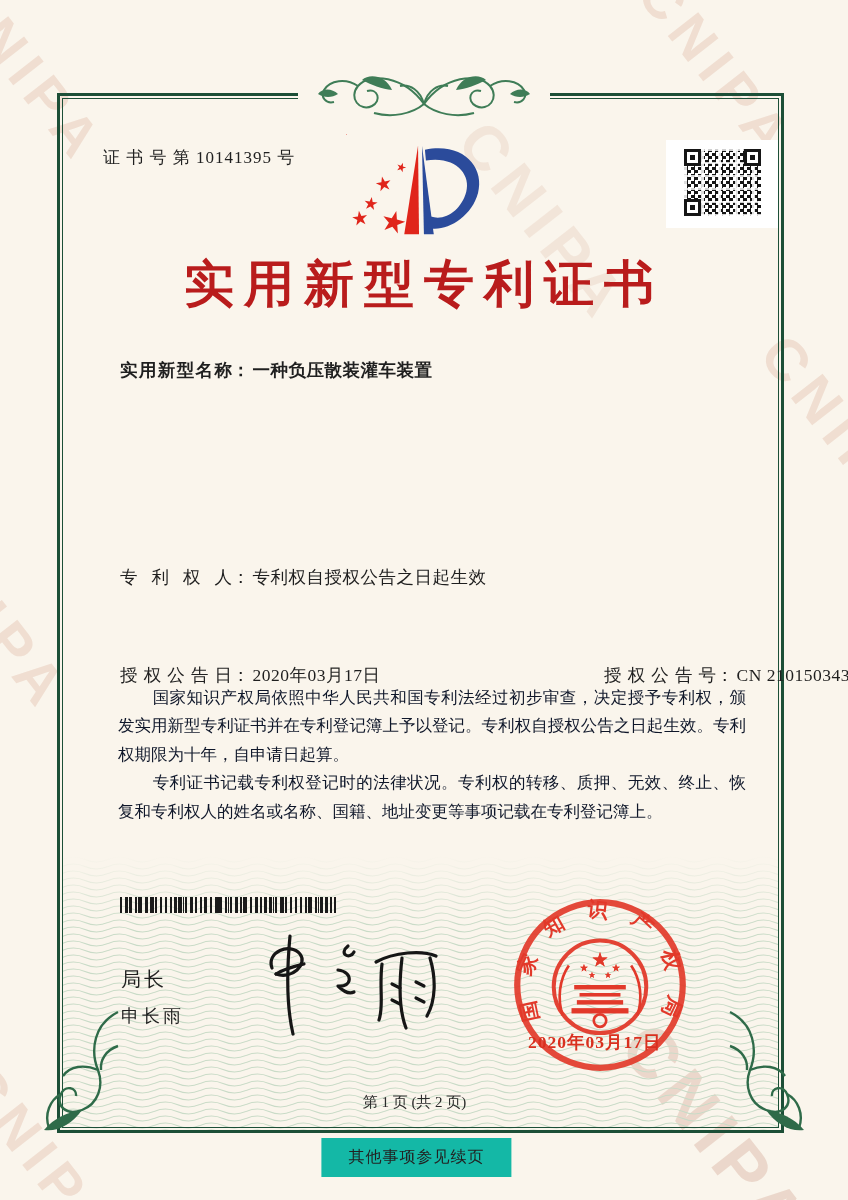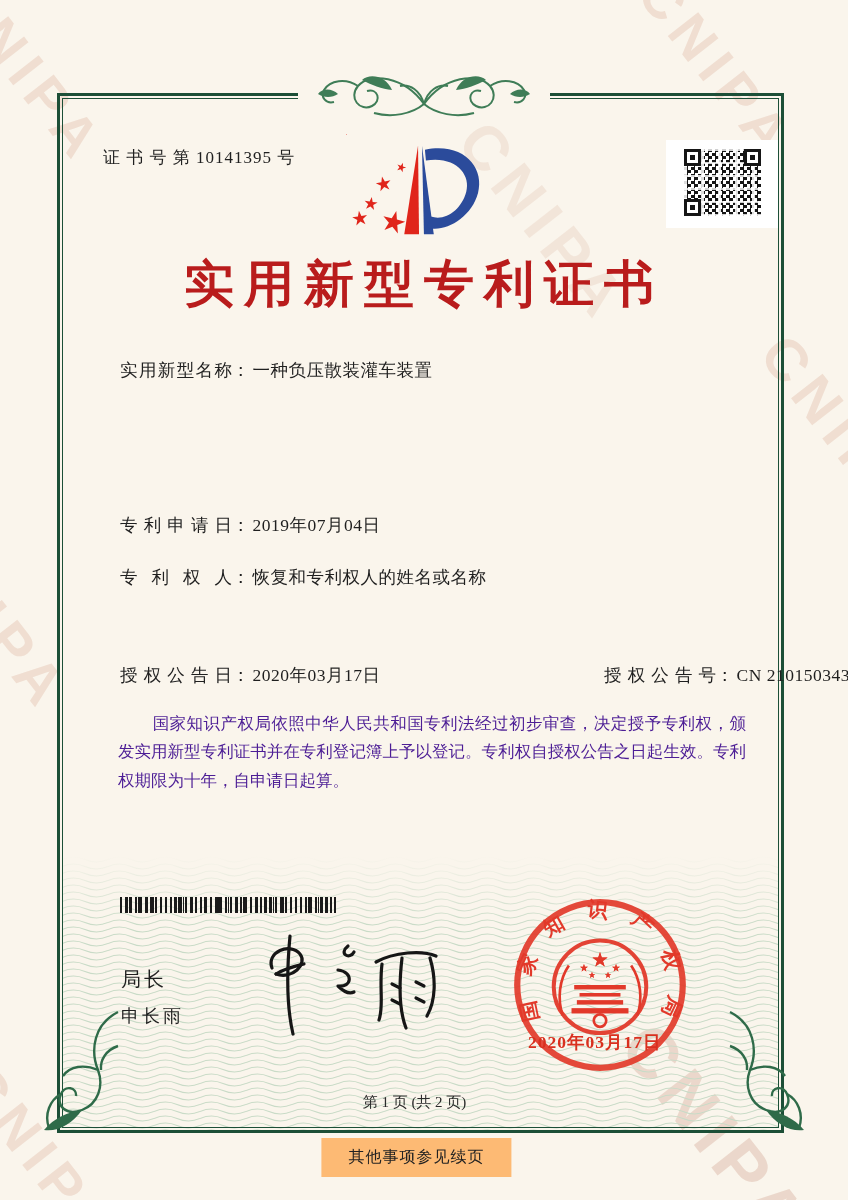--- a/index.html
+++ b/index.html
@@ -53,44 +53,44 @@
   .finder{position:absolute; width:17px; height:17px; border:3px solid #161616; background:#fff; box-sizing:border-box;}
   .finder::after{content:""; position:absolute; left:3px; top:3px; width:5px; height:5px; background:#161616;}
   .f-tl{left:0;top:0;} .f-tr{right:0;top:0;} .f-bl{left:0;bottom:0;}
   
   .title{position:absolute; left:0; right:0; top:251px; z-index:3; text-align:center;
     font-size:50px; font-weight:bold; letter-spacing:10px; color:#b91c1c;}
   
   .row{position:absolute; left:120px; z-index:3; font-size:17.5px; white-space:nowrap;}
   .flabel{display:inline-block; width:112px; text-align:justify; text-align-last:justify; vertical-align:top;}
   .fvalue{margin-left:3px; letter-spacing:.5px;}
-  .r1{top:358px;} .r2{top:410px;} .r3{top:462px;} .r4{top:513px;} .r5{top:565px;} .r6{top:617px;} .r7{top:663px;}
+  .r1{top:358px;font-weight:bold;} .r2{top:410px;} .r3{top:462px;} .r4{top:513px;} .r5{top:565px;} .r6{top:617px;} .r7{top:663px;}
   .grant2{position:absolute; left:455px; top:0; white-space:nowrap;margin-left:29px;}
   
-  .paras{position:absolute; left:118px; top:710px; width:628px; z-index:3;
-    font-size:16.5px; line-height:1.72; color:#4c1d95; text-align:justify;}
+  .paras{position:absolute; left:118px; top:684px; width:628px; z-index:3;
+    font-size:16.5px; line-height:1.72; color:#0f172a; text-align:justify;}
   .paras p{margin:0; text-indent:2.1em;}
   
   .barcode{position:absolute; left:120px; top:897px; width:216px; height:16px; z-index:3;
     background:
       repeating-linear-gradient(90deg,#1a1a1a 0 2px,transparent 2px 5px),
       repeating-linear-gradient(90deg,#1a1a1a 0 1px,transparent 1px 9px),
       repeating-linear-gradient(90deg,transparent 0 6px,#1a1a1a 6px 8px,transparent 8px 13px);}
   
   .signer-title{position:absolute; left:121px; top:966px; z-index:3; font-size:20px; letter-spacing:3px;}
   .signer-name{position:absolute; left:121px; top:1004px; z-index:3; font-size:18px; letter-spacing:3px;}
   .signature{position:absolute; left:238px; top:928px; width:220px; height:124px; z-index:4;}
   
   .seal{position:absolute; left:511px; top:896px; width:178px; height:178px; z-index:5;}
   .seal-date{position:absolute; left:528px; top:1030px; z-index:6; font-size:17.5px;
     color:#d9301f; letter-spacing:1px; font-weight:bold; white-space:nowrap;}
   
   .pageinfo{position:absolute; left:0; right:34px; top:1093px; z-index:3; text-align:center; font-size:15px; color:#2a2a2a;padding-left:15px;}
   .footnote{position:absolute; left:50%; transform:translateX(-54%); top:1138px; z-index:3;
-    background:#fdba74; padding:9px 27px; font-size:16px; letter-spacing:1px; color:#222;}
+    background:#14b8a6; padding:9px 27px; font-size:16px; letter-spacing:1px; color:#222;}
 </style>
 </head>
 <body>
 
 <div class="page">
 
   <span class="wm wm1">CNIPA</span>
   <span class="wm wm2">CNIPA</span>
   <span class="wm wm3">CNIPA</span>
   <span class="wm wm4">CNIPA</span>
@@ -178,35 +178,33 @@
       <div class="finder f-tr"></div>
       <div class="finder f-bl"></div>
     </div>
   </div>
 
   <div class="title">实用新型专利证书</div>
 
   <div class="row r1">
     <span class="flabel">实用新型名称</span><span>：</span><span class="fvalue">一种负压散装灌车装置</span>
   </div>
-  <div class="row r4">
-    <span class="flabel">专利申请日</span><span>：</span><span class="fvalue">2019年07月04日</span>
-  </div>
   <div class="row r5">
-    <span class="flabel">专利权人</span><span>：</span><span class="fvalue">恢复和专利权人的姓名或名称</span>
+    <span class="flabel">专利权人</span><span>：</span><span class="fvalue">专利权自授权公告之日起生效</span>
   </div>
   <div class="row r7">
     <span class="flabel">授权公告日</span><span>：</span><span class="fvalue">2020年03月17日</span>
     <span class="grant2">
       <span class="flabel">授权公告号</span><span>：</span><span class="fvalue">CN 210150343 U</span>
     </span>
   </div>
 
   <div class="paras">
     <p>国家知识产权局依照中华人民共和国专利法经过初步审查，决定授予专利权，颁发实用新型专利证书并在专利登记簿上予以登记。专利权自授权公告之日起生效。专利权期限为十年，自申请日起算。</p>
+    <p>专利证书记载专利权登记时的法律状况。专利权的转移、质押、无效、终止、恢复和专利权人的姓名或名称、国籍、地址变更等事项记载在专利登记簿上。</p>
   </div>
 
   <div class="barcode"></div>
 
   <div class="signer-title">局长</div>
   <div class="signer-name">申长雨</div>
 
   <div class="signature">
     <svg viewBox="0 0 220 124" width="220" height="124">
       <g stroke="#161616" fill="none" stroke-width="3.2" stroke-linecap="round" stroke-linejoin="round">

